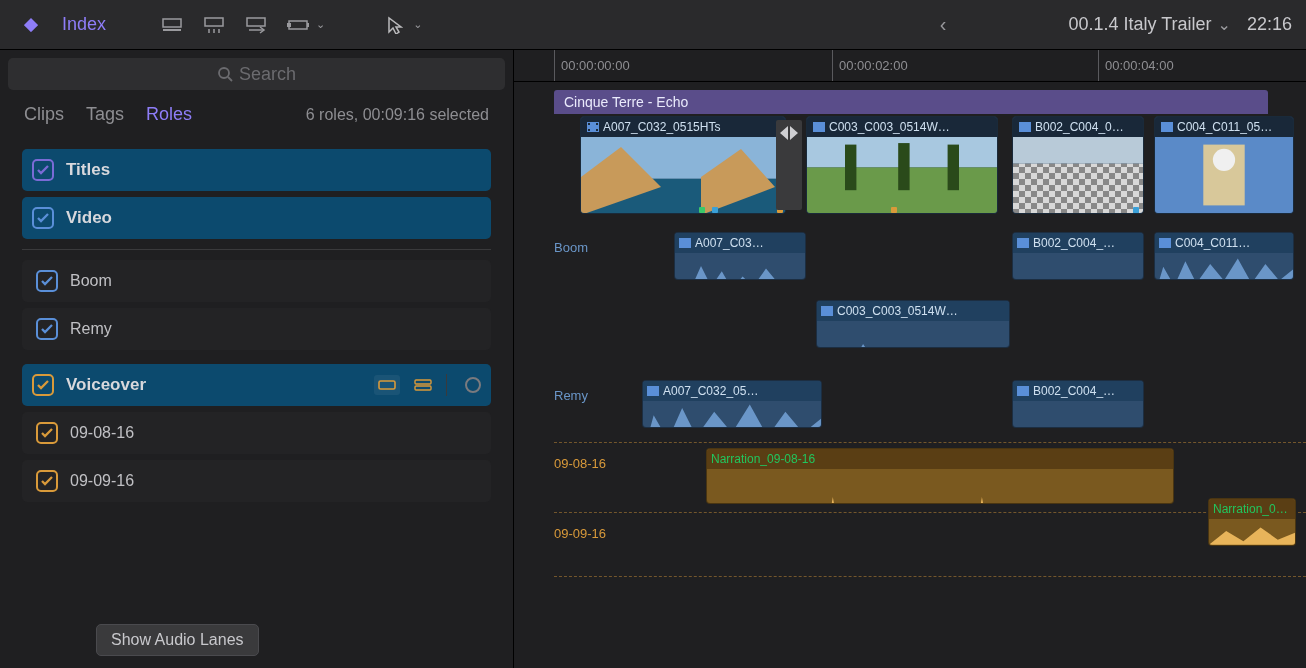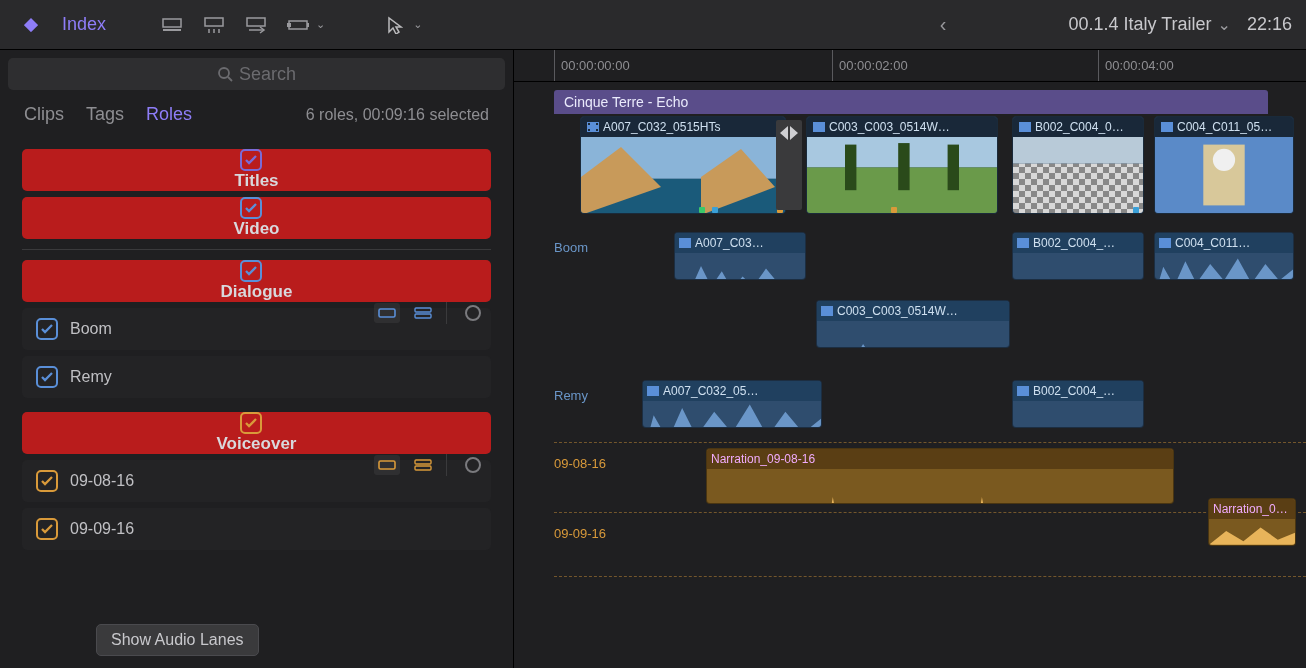--- a/index.html
+++ b/index.html
@@ -37,21 +37,21 @@
   .main{flex:1;display:flex;min-height:0;}
   .sidebar{width:514px;background:var(--bg);border-right:1px solid #000;display:flex;flex-direction:column;}
   .search{margin:8px 8px 0 8px;background:#2e2e30;border-radius:5px;height:32px;display:flex;align-items:center;justify-content:center;color:#6b6b6f;font-size:18px;gap:6px;}
   .tabs{display:flex;align-items:center;gap:22px;padding:14px 24px 12px 24px;font-size:18px;color:var(--text-dim);}
   .tab{cursor:pointer;}
   .tab.active{color:var(--purple-bright);}
   .status{font-size:16px;color:var(--text-dim);margin-left:auto;}
   .roles-list{padding:6px 22px 8px 22px;overflow:auto;flex:1;}
   .divider{height:1px;background:var(--border);margin:10px 0;}
   .group-header,.role-row{display:flex;align-items:center;height:42px;padding:0 10px;border-radius:5px;}
-  .group-header{background:#b91c1c;margin-top:6px;flex-direction:column;}
+  .group-header{background:#0c4a6e;margin-top:6px;}
   .role-row{background:#232325;margin-top:6px;padding-left:14px;}
   .chk{width:22px;height:22px;border-radius:5px;border:2px solid;display:flex;align-items:center;justify-content:center;margin-right:12px;flex-shrink:0;}
   .chk svg{display:block;}
   .chk.purple{border-color:var(--purple);}
   .chk.blue{border-color:var(--blue);}
   .chk.orange{border-color:var(--orange);}
   .role-label{font-size:17px;font-weight:600;color:#d8d8dc;}
   .sub-label{font-size:16px;color:#c0c0c4;}
   .role-actions{margin-left:auto;display:flex;align-items:center;gap:10px;}
   .pill{width:26px;height:20px;border-radius:3px;display:flex;align-items:center;justify-content:center;}
@@ -72,21 +72,21 @@
   .marker{position:absolute;bottom:0;width:6px;height:6px;border-radius:1px;}
   .trans{position:absolute;top:38px;width:26px;height:90px;background:#3a3a3c;border-radius:2px;display:flex;align-items:flex-start;justify-content:center;color:#cfcfd2;}
   .lane-label{position:absolute;left:40px;font-size:13px;}
   .lane-label.blue{color:#6a96c8;}
   .lane-label.orange{color:var(--lane-orange-light);}
   .audio-clip{position:absolute;height:48px;border-radius:4px;overflow:hidden;border:1px solid rgba(0,0,0,.4);}
   .audio-clip .hdr{height:20px;font-size:12px;display:flex;align-items:center;gap:4px;padding:0 4px;white-space:nowrap;overflow:hidden;}
   .audio-clip.blue{background:var(--lane-blue);}
   .audio-clip.blue .hdr{background:#20405f;color:#cfe0f0;}
   .audio-clip.orange{background:var(--lane-orange);}
-  .audio-clip.orange .hdr{background:#5a3e14;color:#f0abfc;text-align:center;}
+  .audio-clip.orange .hdr{background:#5a3e14;color:#22c55e;text-align:center;}
   .wave{position:absolute;left:0;right:0;bottom:0;top:20px;}
   .dashline{position:absolute;left:40px;right:0;height:0;border-top:1px dashed rgba(217,154,58,.45);}
   .film-icon{width:12px;height:10px;}
 </style>
 </head>
 <body>
 
 <div class="app">
 
   <div class="toolbar">
@@ -169,43 +169,20 @@
         </div>
         <div class="group-header">
           <span class="chk blue">
               <svg width="14" height="12">
                 <path d="M2 6 L5 9 L12 2" fill="none" stroke="#5a8fd8" stroke-width="2.3"></path>
               </svg>
             </span>
           <span class="role-label">Video</span>
         </div>
         <div class="divider"></div>
-        <div class="group-header">
-          <span class="chk blue">
-              <svg width="14" height="12">
-                <path d="M2 6 L5 9 L12 2" fill="none" stroke="#5a8fd8" stroke-width="2.3"></path>
-              </svg>
-            </span>
-          <span class="role-label">Dialogue</span>
-          <div class="role-actions">
-            <span class="pill active">
-                <svg width="18" height="12">
-                  <rect x="1" y="2" width="16" height="8" rx="1.5" fill="none" stroke="#5a8fd8" stroke-width="1.6"></rect>
-                </svg>
-              </span>
-            <span class="pill">
-                <svg width="18" height="12">
-                  <rect x="1" y="1" width="16" height="4" rx="1" fill="none" stroke="#5a8fd8" stroke-width="1.4"></rect>
-                  <rect x="1" y="7" width="16" height="4" rx="1" fill="none" stroke="#5a8fd8" stroke-width="1.4"></rect>
-                </svg>
-              </span>
-            <span style="width:1px;height:22px;background:var(--border)"></span>
-            <span class="focus-circle"></span>
-          </div>
-        </div>
         <div class="role-row">
           <span class="chk blue">
               <svg width="14" height="12">
                 <path d="M2 6 L5 9 L12 2" fill="none" stroke="#5a8fd8" stroke-width="2.3"></path>
               </svg>
             </span>
           <span class="sub-label">Boom</span>
         </div>
         <div class="role-row">
           <span class="chk blue">

